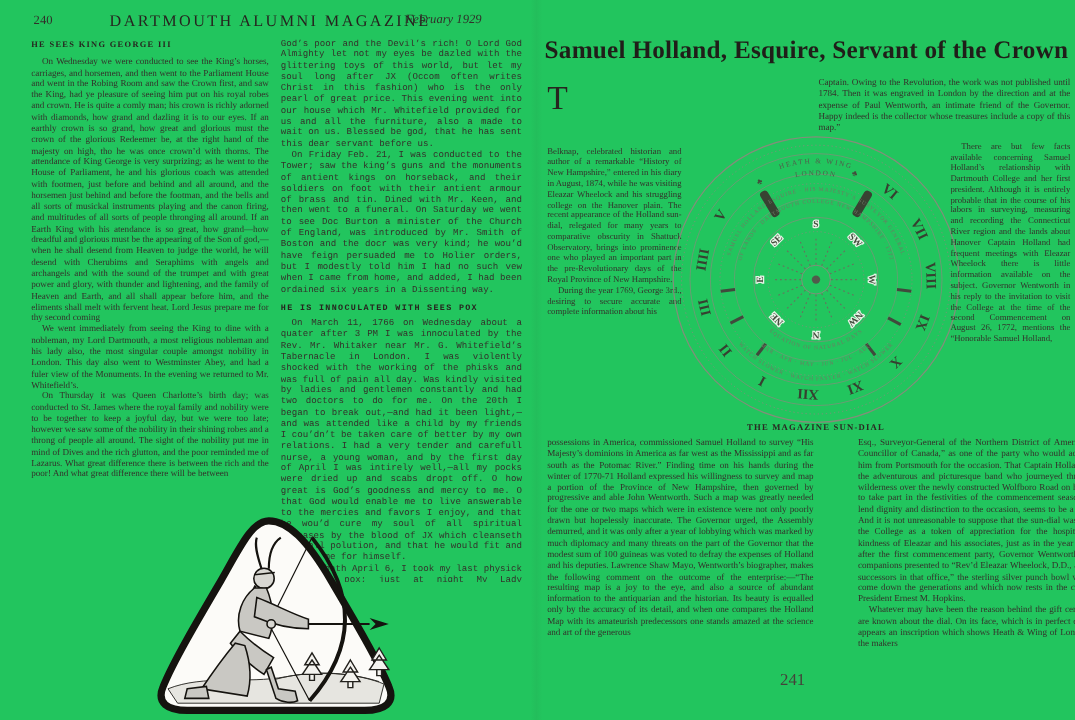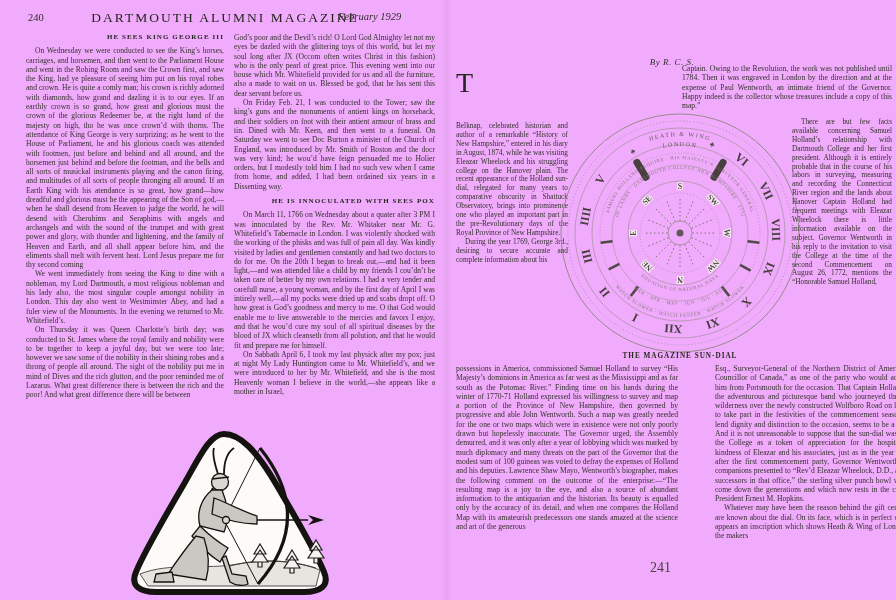--- a/index.html
+++ b/index.html
@@ -1,32 +1,32 @@
 <!DOCTYPE html>
 <html><head>
 <meta charset="utf-8">
 <style>
   * { box-sizing: border-box; }
   body { margin:0; background:#dcdad2; font-family:"Liberation Serif", serif; color:#2c2a24; }
-  .spread { position:relative; width:896px; height:600px; background:#f0abfc; overflow:hidden; margin:0 auto; }
+  .spread { position:relative; width:896px; height:600px; background:#22c55e; overflow:hidden; margin:0 auto; }
   .abs { position:absolute; }
   .gutter { left:442px; top:0; width:10px; height:600px;
             background:linear-gradient(90deg, rgba(0,0,0,0) 0%, rgba(60,55,40,0.05) 50%, rgba(0,0,0,0) 100%); }
 
   
   .pagenum { font-size:10.5px; color:#32302a; }
   .masthead { font-weight:400; font-size:13.5px; letter-spacing:2px; text-align:center; color:#26241f; }
   .issue-date { font-style:italic; font-size:10.5px; color:#32302a; }
 
   
   .body-text { font-size:7.6px; line-height:9.3px; text-align:justify; overflow:hidden; color:#34322b; }
   .narrow { font-size:7.3px; line-height:8.9px; }
   .para { text-indent:9px; margin:0; }
   .noindent { text-indent:0; }
-  .sec-head { font-size:7px; letter-spacing:1.1px; text-align:right; margin:6px 0 4px; font-weight:700; color:#27251f; text-indent:0; }
+  .sec-head { font-size:7px; letter-spacing:1.1px; text-align:left; margin:6px 0 4px; font-weight:700; color:#27251f; text-indent:0; }
   .sec-head.first { margin-top:0; }
 
   
   .rp-title { font-size:21px; font-weight:700; text-align:center; letter-spacing:.2px; color:#201e19; }
   .byline { font-size:9px; text-align:center; font-style:italic; letter-spacing:.5px; color:#34322b; }
   .dropcap { float:left; font-size:28px; line-height:22px; padding:1px 3px 0 0; color:#27251f; }
   .caption { font-size:7.2px; letter-spacing:1px; text-align:center; font-weight:700; color:#2a2822; }
   .rp-pagenum { font-size:14px; color:#44423a; }
 
   
@@ -50,21 +50,21 @@
   <div class="abs masthead" style="left:80px; top:10px; width:290px;">DARTMOUTH ALUMNI MAGAZINE</div>
   <div class="abs issue-date" style="left:338px; top:11px; width:94px;">February 1929</div>
 
   <div class="abs body-text" style="left:26px; top:33px; width:198px; height:392px;">
     <div class="sec-head first">HE SEES KING GEORGE III</div>
     <p class="para">On Wednesday we were conducted to see the King’s horses, carriages, and horsemen, and then went to the Parliament House and went in the Robing Room and saw the Crown first, and saw the King, had ye pleasure of seeing him put on his royal robes and crown. He is quite a comly man; his crown is richly adorned with diamonds, how grand and dazling it is to our eyes. If an earthly crown is so grand, how great and glorious must the crown of the glorious Redeemer be, at the right hand of the majesty on high, tho he was once crown’d with thorns. The attendance of King George is very surprizing; as he went to the House of Parliament, he and his glorious coach was attended with footmen, just before and behind and all around, and the horsemen just behind and before the footman, and the bells and all sorts of musickal instruments playing and the canon firing, and multitudes of all sorts of people thronging all around. If an Earth King with his atendance is so great, how grand—how dreadful and glorious must be the appearing of the Son of god,—when he shall desend from Heaven to judge the world, he will desend with Cherubims and Seraphims with angels and archangels and with the sound of the trumpet and with great power and glory, with thunder and lightening, and the family of Heaven and Earth, and all shall appear before him, and the eliments shall melt with fervent heat. Lord Jesus prepare me for thy second coming</p>
     <p class="para">We went immediately from seeing the King to dine with a nobleman, my Lord Dartmouth, a most religious nobleman and his lady also, the most singular couple amongst nobility in London. This day also went to Westminster Abey, and had a fuler view of the Monuments. In the evening we returned to Mr. Whitefield’s.</p>
     <p class="para">On Thursday it was Queen Charlotte’s birth day; was conducted to St. James where the royal family and nobility were to be together to keep a joyful day, but we were too late; however we saw some of the nobility in their shining robes and a throng of people all around. The sight of the nobility put me in mind of Dives and the rich glutton, and the poor reminded me of Lazarus. What great difference there is between the rich and the poor! And what great difference there will be between</p>
   </div>
 
-  <div class="abs body-text" style="left:234px; top:33px; width:201px; height:452px;">
+  <div class="abs body-text" style="left:234px; top:33px; width:201px; height:452px;font-family:Liberation Mono, monospace;">
     <p class="para noindent">God’s poor and the Devil’s rich! O Lord God Almighty let not my eyes be dazled with the glittering toys of this world, but let my soul long after JX (Occom often writes Christ in this fashion) who is the only pearl of great price. This evening went into our house which Mr. Whitefield provided for us and all the furniture, also a made to wait on us. Blessed be god, that he has sent this dear servant before us.</p>
     <p class="para">On Friday Feb. 21, I was conducted to the Tower; saw the king’s guns and the monuments of antient kings on horseback, and their soldiers on foot with their antient armour of brass and tin. Dined with Mr. Keen, and then went to a funeral. On Saturday we went to see Doc Burton a minister of the Church of England, was introduced by Mr. Smith of Boston and the docr was very kind; he wou’d have feign persuaded me to Holier orders, but I modestly told him I had no such vew when I came from home, and added, I had been ordained six years in a Dissenting way.</p>
     <div class="sec-head">HE IS INNOCULATED WITH SEES POX</div>
     <p class="para">On March 11, 1766 on Wednesday about a quater after 3 PM I was innoculated by the Rev. Mr. Whitaker near Mr. G. Whitefield’s Tabernacle in London. I was violently shocked with the working of the phisks and was full of pain all day. Was kindly visited by ladies and gentlemen constantly and had two doctors to do for me. On the 20th I began to break out,—and had it been light,—and was attended like a child by my friends I cou’dn’t be taken care of better by my own relations. I had a very tender and carefull nurse, a young woman, and by the first day of April I was intirely well,—all my pocks were dried up and scabs dropt off. O how great is God’s goodness and mercy to me. O that God would enable me to live answerable to the mercies and favors I enjoy, and that he wou’d cure my soul of all spiritual diseases by the blood of JX which cleanseth from all polution, and that he would fit and prepare me for himself.</p>
     <p class="para">On Sabbath April 6, I took my last physick after my pox; just at night My Lady Huntington came to Mr. Whitefield’s, and we were introduced to her by Mr. Whitefield, and she is the most Heavenly woman I believe in the world,—she appears like a mother in Israel,</p>
   </div>
 
   <svg class="abs archer" style="left:110px; top:426px;" width="240" height="172" viewBox="0 0 240 172">
     <path d="M 114 8 C 130 8 146 24 166 58 C 186 92 206 126 214 146 C 220 160 210 166 194 166 L 46 166 C 30 166 20 160 26 146 C 34 126 54 92 74 58 C 90 30 100 8 114 8 Z" fill="#fcfbf8" stroke="#15130f" stroke-width="6" stroke-linejoin="round"></path>
     <g>
@@ -94,21 +94,21 @@
       <circle cx="116" cy="94" r="3.5" fill="#d8d7d2"></circle>
       <path d="M 90 100 C 98 108 108 116 118 122 L 110 136 C 98 128 88 118 82 110 Z"></path>
       <path d="M 112 132 L 120 156 C 126 160 134 160 138 158 L 136 150 L 122 148 L 116 130 Z"></path>
       <path d="M 86 110 C 76 122 66 136 58 148 L 96 154 C 100 140 98 124 94 112 Z"></path>
       <path d="M 46 148 L 62 146 L 64 156 L 44 156 Z"></path>
     </g>
   </svg>
 
   <div class="abs gutter"></div>
 
-  <div class="abs byline" style="left:448px; top:57px; width:448px;">By R. C. S.</div>
+  <div class="abs rp-title" style="left:448px; top:29px; width:448px;">Samuel Holland, Esquire, Servant of the Crown</div>
 
   <div class="abs body-text" style="left:456px; top:71px; width:222px; height:52px;">
     <span class="dropcap">T</span>
   </div>
 
   <div class="abs body-text narrow" style="left:456px; top:122px; width:112px; height:242px;">
     <p class="para noindent">Belknap, celebrated historian and author of a remarkable “History of New Hampshire,” entered in his diary in August, 1874, while he was visiting Eleazar Wheelock and his struggling college on the Hanover plain. The recent appearance of the Holland sun-dial, relegated for many years to comparative obscurity in Shattuck Observatory, brings into prominence one who played an important part in the pre-Revolutionary days of the Royal Province of New Hampshire.</p>
     <p class="para">During the year 1769, George 3rd., desiring to secure accurate and complete information about his</p>
   </div>
 

